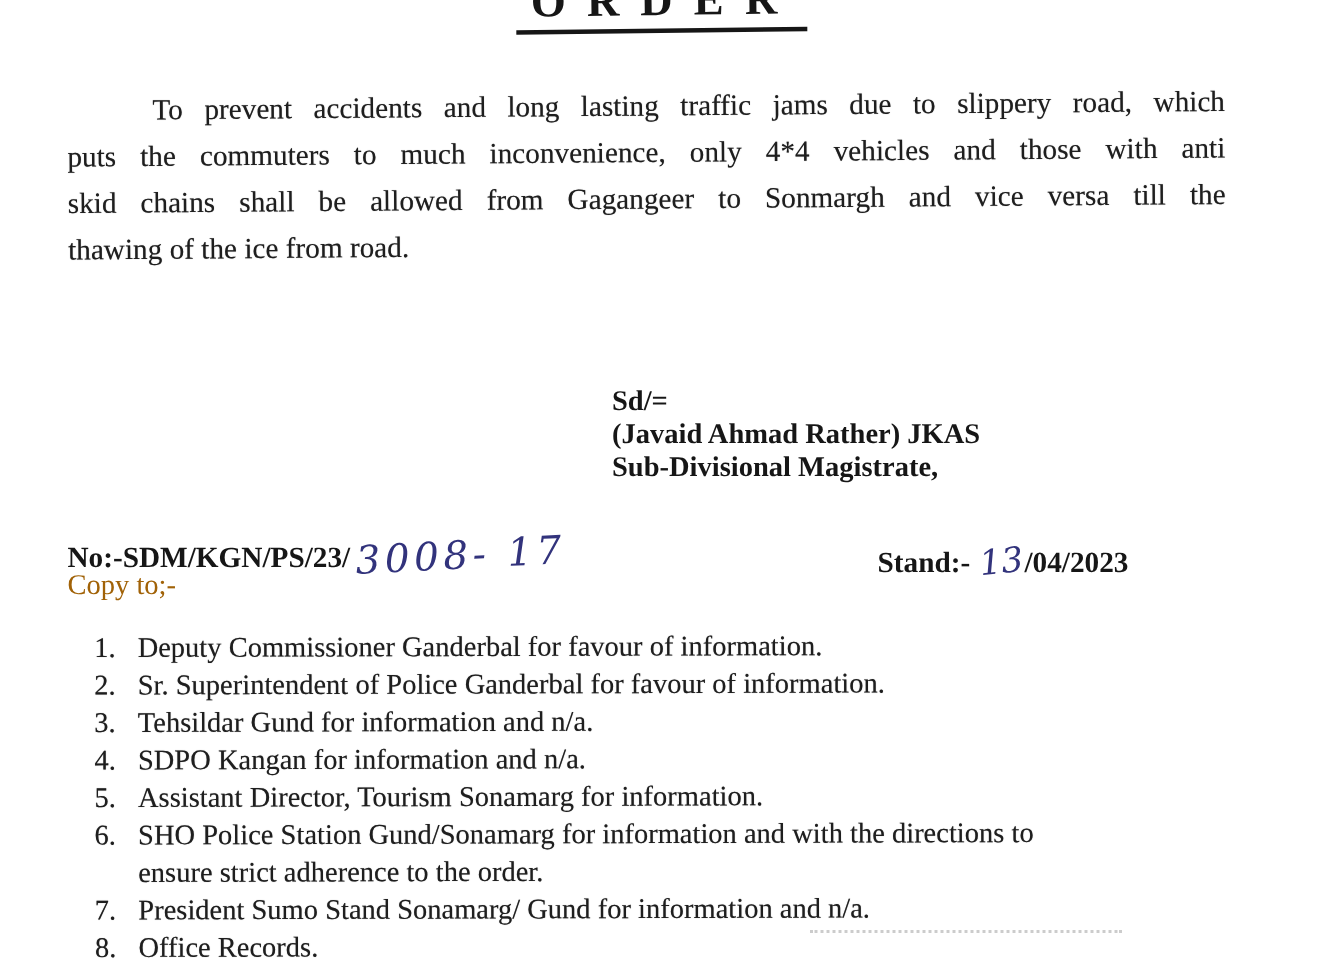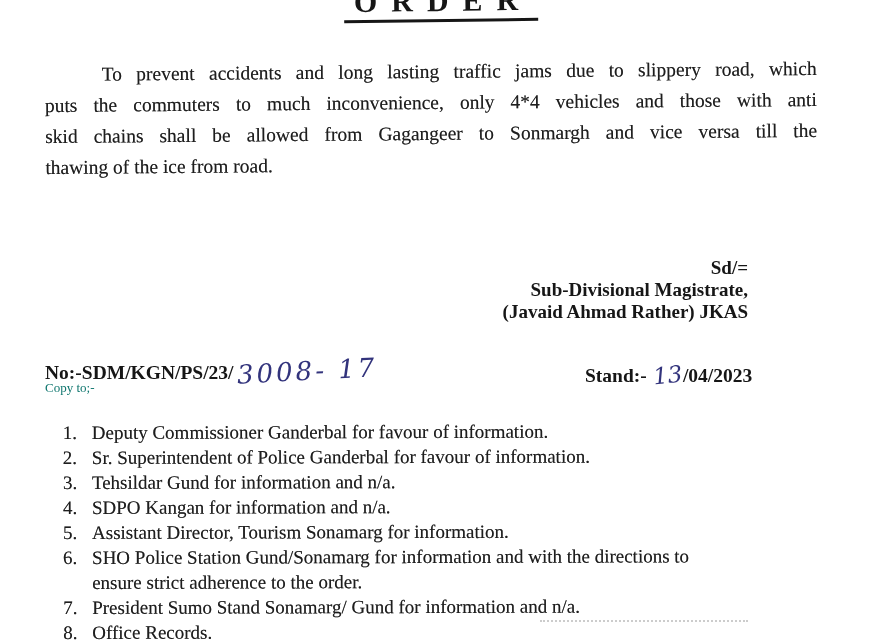--- a/index.html
+++ b/index.html
@@ -40,21 +40,21 @@
     transform: rotate(-0.45deg);
   }
   .body-line { text-align: justify; text-align-last: justify; }
   .body-line.first { text-indent: 57px; }
   .body-line.last { text-align: left; text-align-last: left; }
 
   
   .sig-block {
     position: absolute;
     left: 408px; top: 257px; width: 340px;
-    text-align: right;
+    text-align: left;
     font-weight: bold;
     font-size: 19px;
     line-height: 22px;
     color: #161616;
   }
 
   
   .ref-line {
     position: absolute;
     left: 45px; top: 355px;
@@ -85,22 +85,22 @@
   }
   .hw-date {
     font-size: 23px;
     transform: rotate(-6deg);
     margin: 0 1px;
     position: relative; top: 1px;
   }
   .copy-to {
     position: absolute;
     left: 45px; top: 380px;
-    font-size: 13px;
-    color: #0f766e;
+    font-size: 19px;
+    color: #a16207;
   }
 
   
   .copy-list {
     position: absolute;
     left: 63px; top: 419px; width: 780px;
     font-size: 19px;
     line-height: 25px;
     transform: rotate(-0.15deg);
   }
@@ -126,22 +126,22 @@
 
   <div class="body-para scan-text">
     <div class="body-line first">To prevent accidents and long lasting traffic jams due to slippery road, which</div>
     <div class="body-line">puts the commuters to much inconvenience, only 4*4 vehicles and those with anti</div>
     <div class="body-line">skid chains shall be allowed from Gagangeer to Sonmargh and vice versa till the</div>
     <div class="body-line last">thawing of the ice from road.</div>
   </div>
 
   <div class="sig-block">
     <div>Sd/=</div>
+    <div>(Javaid Ahmad Rather) JKAS</div>
     <div>Sub-Divisional Magistrate,</div>
-    <div>(Javaid Ahmad Rather) JKAS</div>
   </div>
 
   <div class="ref-line">
     <span>No:-SDM/KGN/PS/23/</span><span class="handwriting hw-number">3008- 17</span>
   </div>
 
   <div class="dated-line">
     <span>Stand:-</span>
     <span class="handwriting hw-date">13</span><span>/04/2023</span>
   </div>

